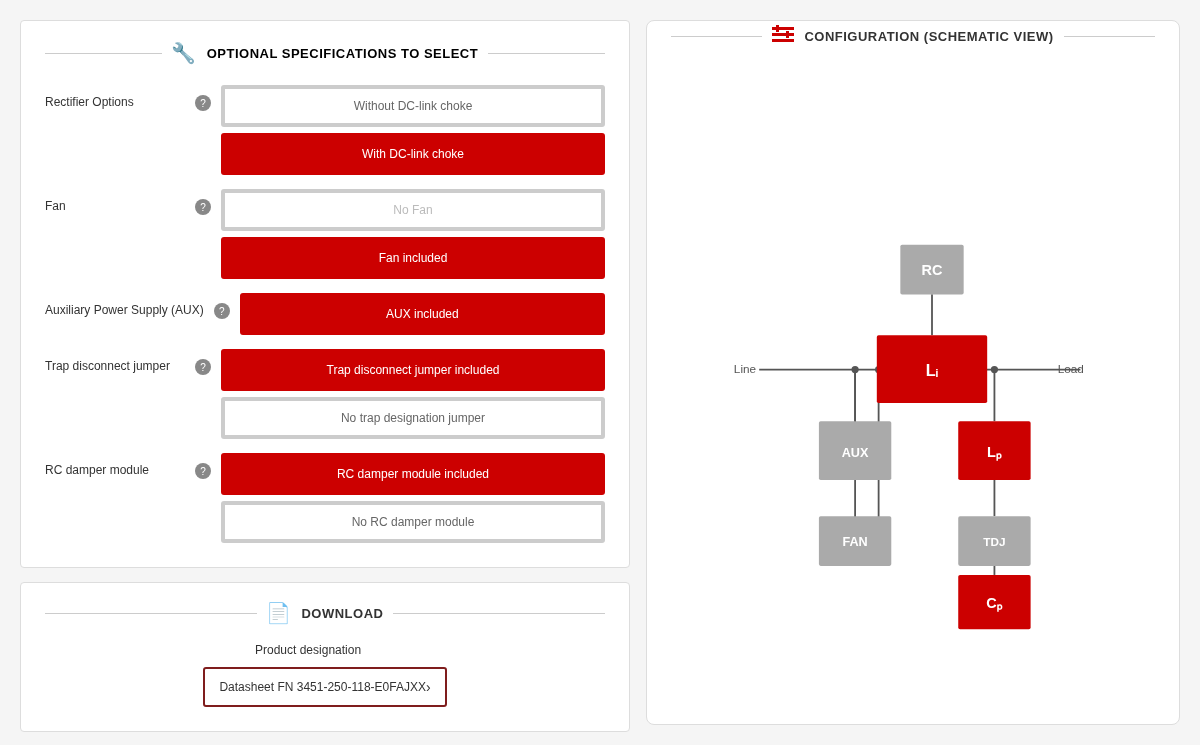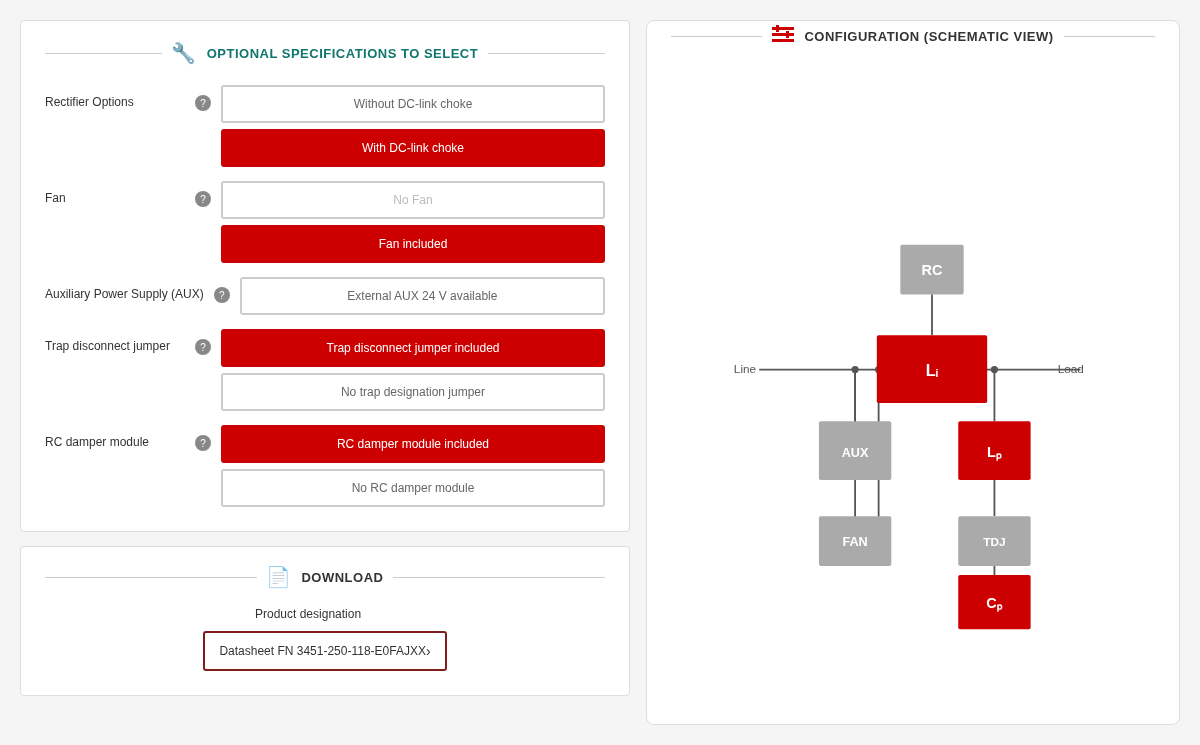--- a/index.html
+++ b/index.html
@@ -47,21 +47,21 @@
       height: 1px;
       background: #ccc;
     }
     .section-header-icon {
       font-size: 20px;
       color: #cc0000;
     }
     .section-title {
       font-size: 13px;
       font-weight: bold;
-      color: #0f766e;
+      color: #000000;
       letter-spacing: 0.5px;
       white-space: nowrap;
       text-align: right;
     }
     .options-grid {
       display: flex;
       flex-direction: column;
       gap: 14px;
     }
     .option-row {
@@ -95,21 +95,21 @@
       flex-direction: column;
       gap: 6px;
       flex: 1;
     }
     .btn-option {
       width: 100%;
       padding: 10px 12px;
       font-size: 12px;
       border-radius: 3px;
       cursor: pointer;
-      border: 2px solid #0ea5e9;
+      border: 4px solid #0ea5e9;
       text-align: center;
       font-family: Arial, sans-serif;
     }
     .btn-option.active {
       background: #cc0000;
       color: #fff;
       border-color: #cc0000;
       font-weight: 500;
     }
     .btn-option.inactive {
@@ -252,21 +252,21 @@
           <div class="option-buttons">
             <button class="btn-option inactive muted">No Fan</button>
             <button class="btn-option active">Fan included</button>
           </div>
         </div>
 
         <div class="option-row">
           <span class="option-label">Auxiliary Power Supply (AUX)</span>
           <div class="help-icon">?</div>
           <div class="option-buttons">
-            <button class="btn-option inactive">External AUX 24 V available</button>
+            <button class="btn-option active">AUX included</button>
           </div>
         </div>
 
         <div class="option-row">
           <span class="option-label">Trap disconnect jumper</span>
           <div class="help-icon">?</div>
           <div class="option-buttons">
             <button class="btn-option active">Trap disconnect jumper included</button>
             <button class="btn-option inactive">No trap designation jumper</button>
           </div>

